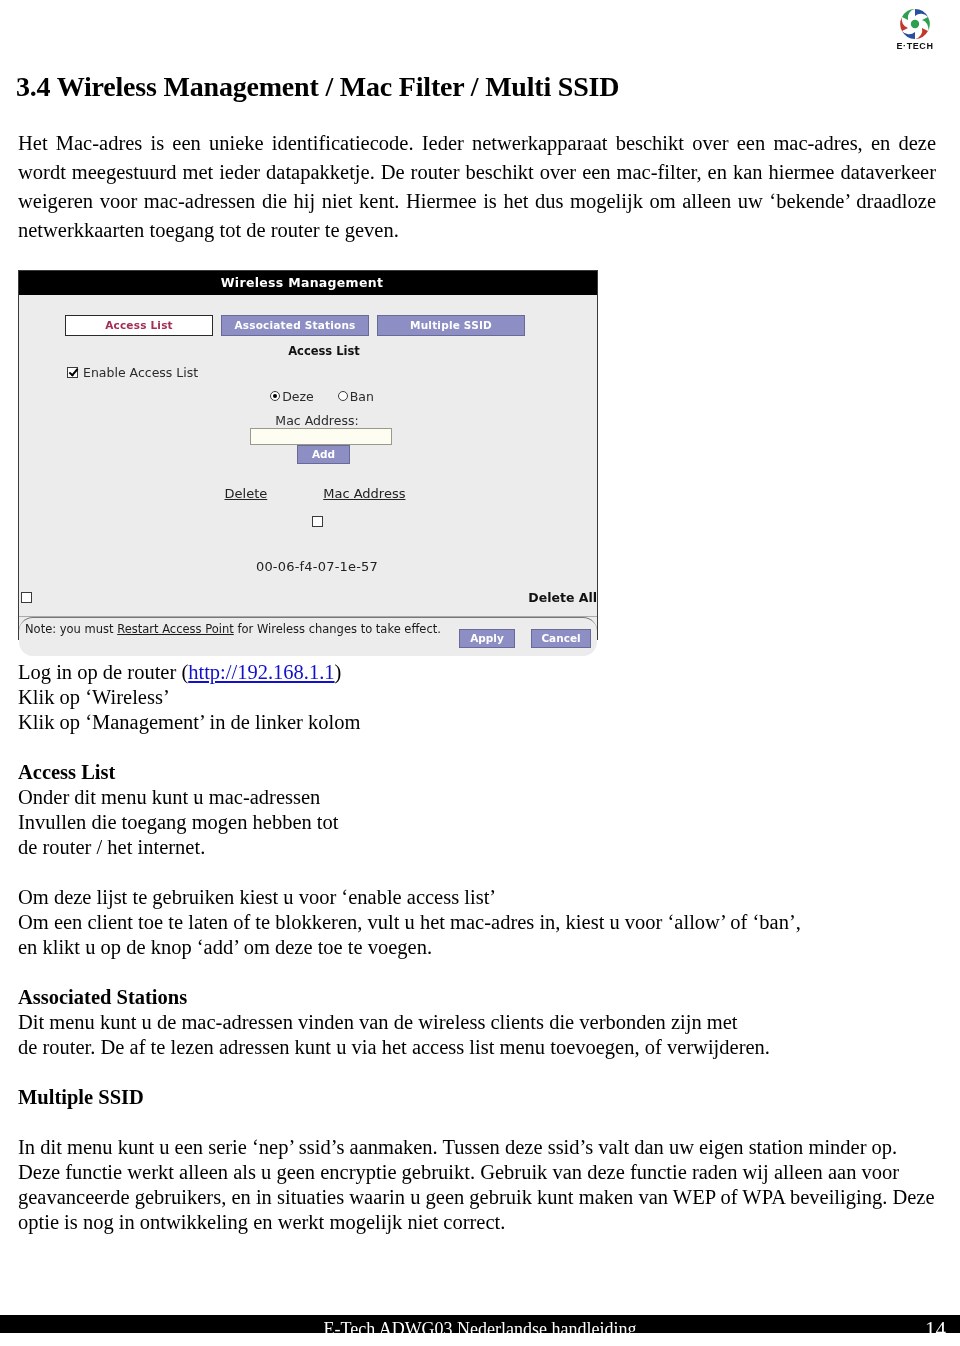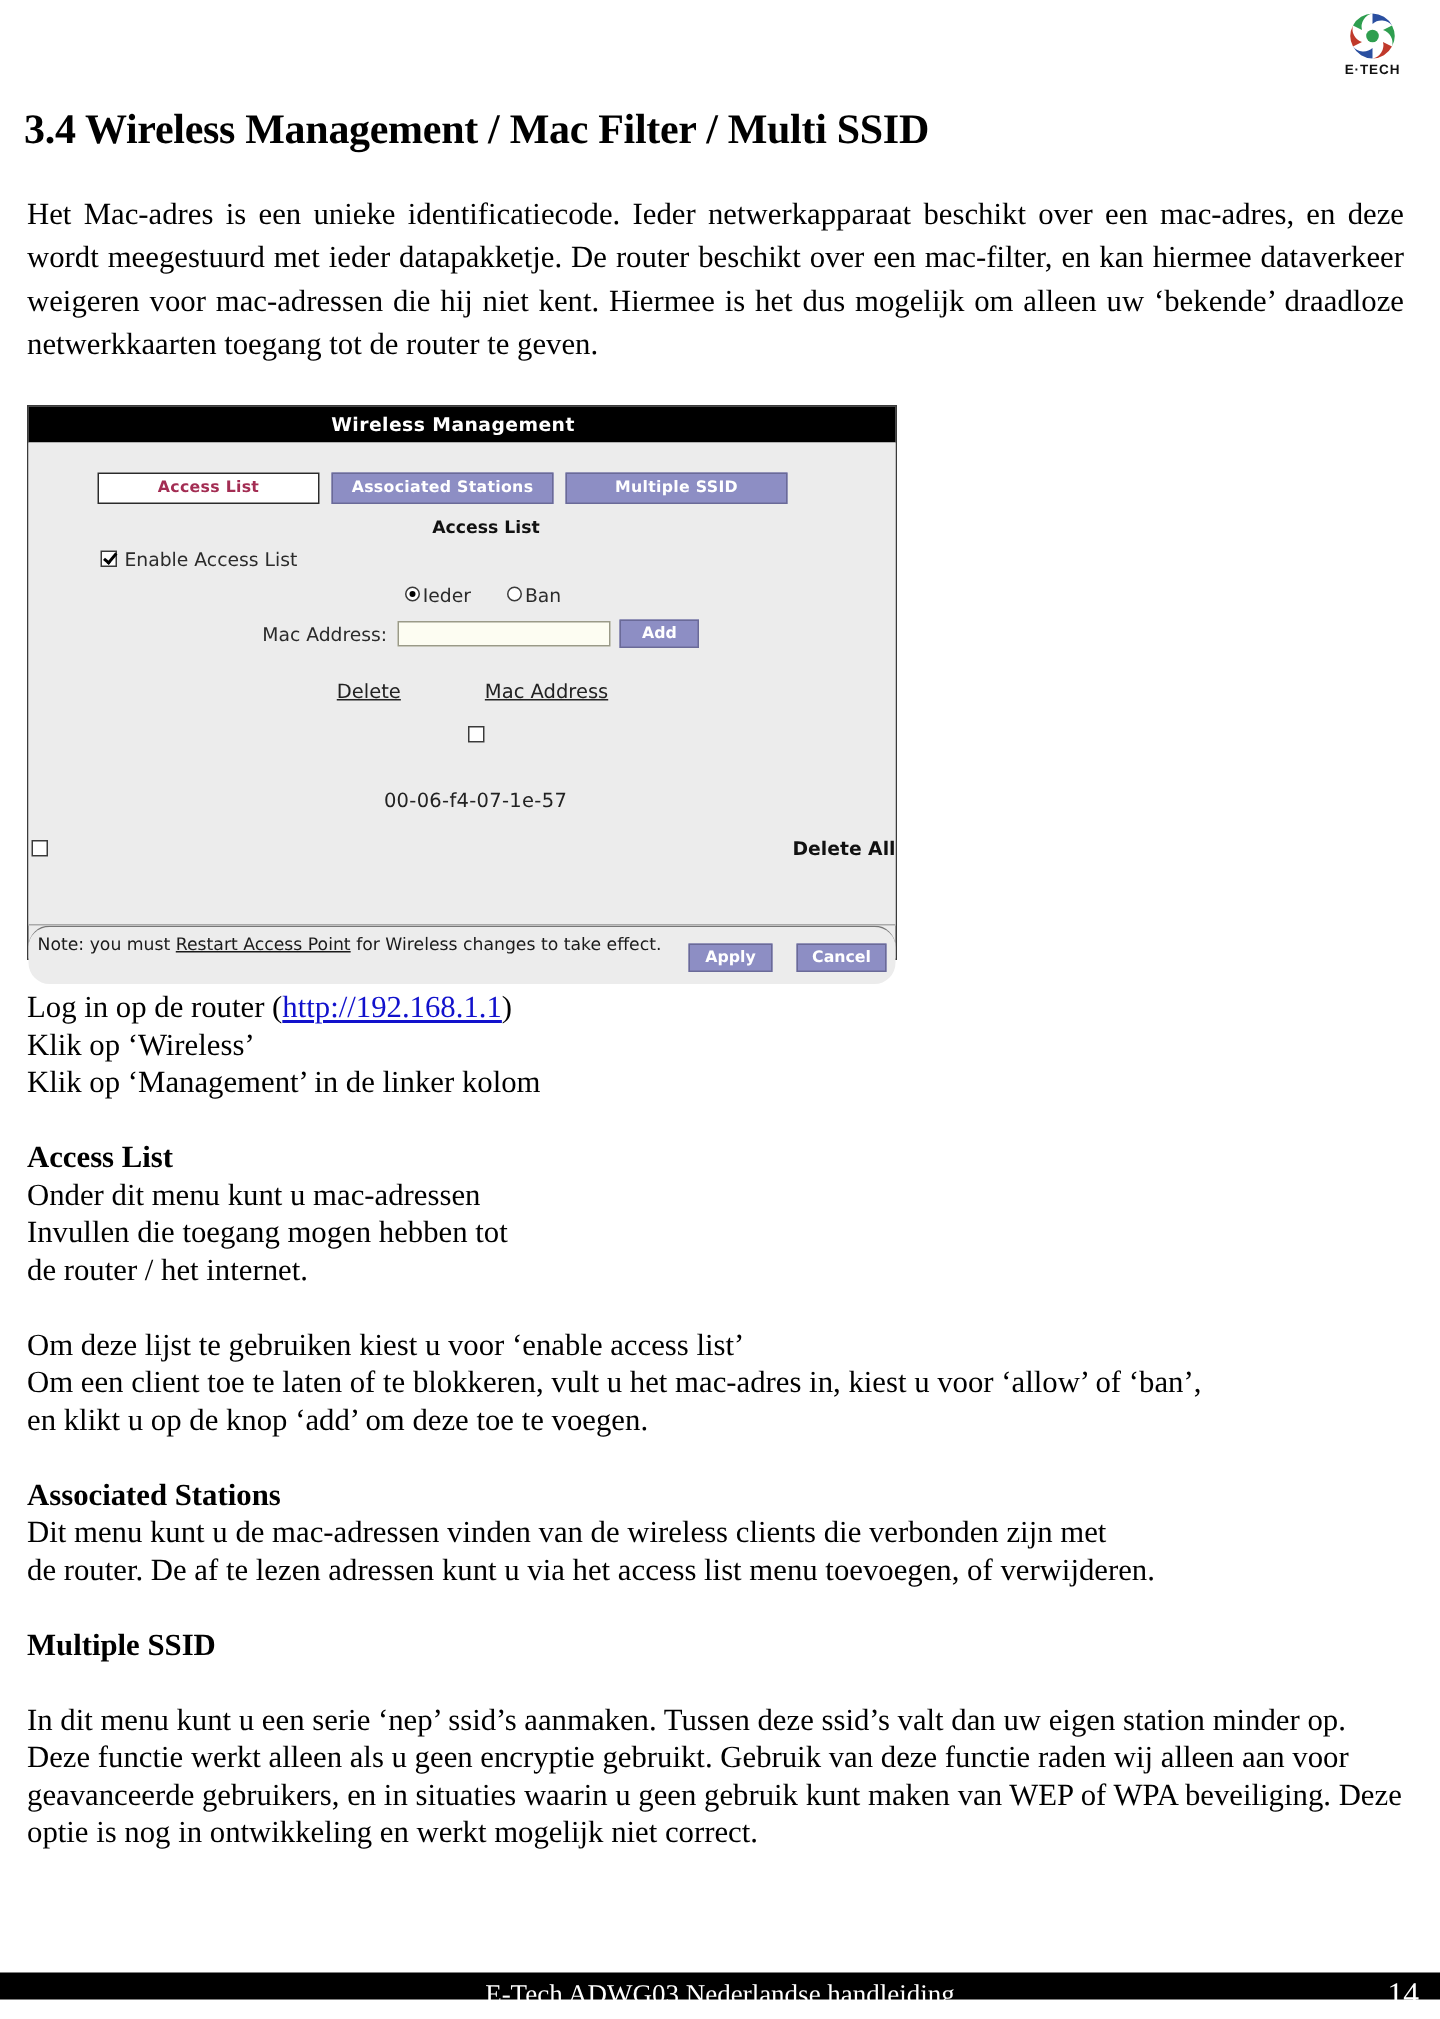--- a/index.html
+++ b/index.html
@@ -167,20 +167,21 @@
     left: 2px; top: 2px;
     width: 4px; height: 4px;
     border-radius: 50%;
     background: #000;
   }
   .mac-row {
     margin: 8px 0 0 3px;
     justify-content: center;
     padding-left: 22px;
     gap: 0;
+    flex-direction: column;
   }
   .mac-label { font-size: 12.5px; color: #2b2b2b; margin-right: 7px; }
   .mac-input {
     width: 142px;
     height: 17px;
     background: #fdfdf2;
     border: 1px solid #9a9a88;
     box-sizing: border-box;
   }
   .btn {
@@ -324,21 +325,21 @@
     </div>
 
     <div class="section-title">Access List</div>
 
     <div class="row enable-row">
       <span class="cb checked"></span>
       <span class="lbl">Enable Access List</span>
     </div>
 
     <div class="row radio-row">
-      <span><span class="radio sel"></span><span class="lbl">Ieder</span></span>
+      <span><span class="radio sel"></span><span class="lbl">Deze</span></span>
       <span><span class="radio"></span><span class="lbl">Ban</span></span>
     </div>
 
     <div class="row mac-row">
       <span class="mac-label">Mac Address:</span>
       <input class="mac-input" type="text" value="" style="">
       <span class="btn btn-add">Add</span>
     </div>
 
     <div class="row table-head">

